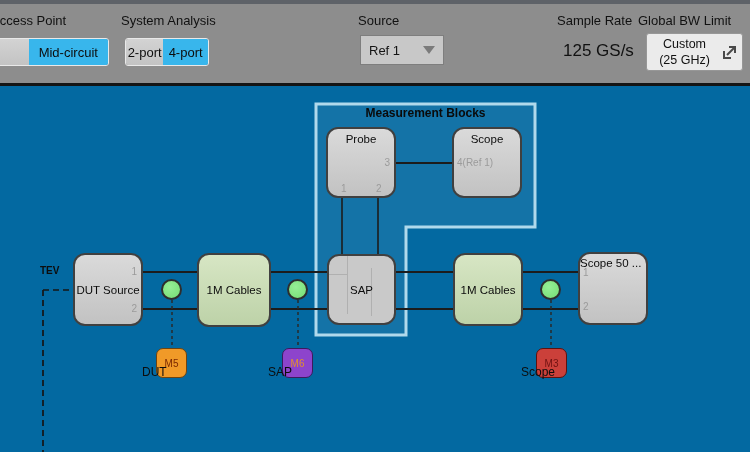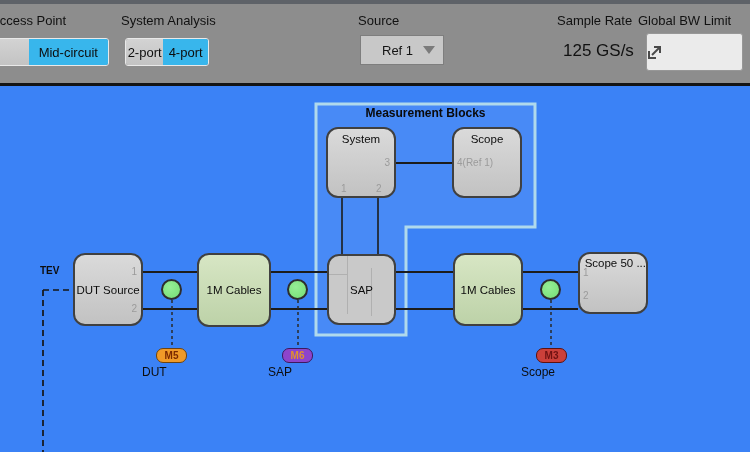--- a/index.html
+++ b/index.html
@@ -19,61 +19,61 @@
   .seg.blue{background:linear-gradient(180deg,#45bdf0,#2fadе6);background:#38b6ec;}
   #ap-group{left:-40px;width:149px;}
   #ap-left{width:68px;}
   #ap-mid{width:80px;}
   #sa-group{left:125px;width:84px;}
   #sa-2port{width:45px;}
   #sa-4port{width:54px;}
   #src-label{left:358px;}
   #dropdown{position:absolute;left:360px;top:31px;width:84px;height:30px;background:#c8c8c8;
             border:1px solid #7e7e7e;box-sizing:border-box;display:flex;align-items:center;}
-  #dropdown .val{font-size:13px;color:#141414;padding-left:21px;flex:1;}
+  #dropdown .val{font-size:13px;color:#141414;padding-left:8px;flex:1;}
   #dd-arrow{width:0;height:0;border-left:6px solid transparent;border-right:6px solid transparent;
             border-top:8px solid #7b7b7b;margin-right:8px;}
   #sr-label{left:557px;}
   #sr-value{position:absolute;left:563px;top:37px;font-size:17px;color:#111;}
   #bw-label{left:638px;}
   #bw-button{position:absolute;left:646px;top:29px;width:97px;height:38px;background:#ebebeb;
              border:1px solid #979797;border-radius:3px;box-sizing:border-box;
              display:flex;align-items:center;}
   #bw-text{flex:1;text-align:center;font-size:12.5px;line-height:1.3;color:#111;}
   #bw-icon{width:15px;height:15px;margin-right:5px;flex:0 0 auto;}
   
-  #diagram{position:absolute;left:0;top:86px;width:750px;height:366px;background:#3b82f6;}
+  #diagram{position:absolute;left:0;top:86px;width:750px;height:366px;background:#0369a1;}
   #wires{position:absolute;left:0;top:0;width:750px;height:366px;}
   .block{position:absolute;border:2px solid #404040;border-radius:12px;box-sizing:border-box;
          display:flex;align-items:center;justify-content:center;
          font-size:11.5px;color:#0c0c0c;}
   .block.gray{background:linear-gradient(180deg,#dadada,#c2c2c2);}
   .block.green{background:linear-gradient(180deg,#d7e6c4,#bdd2a8);border-radius:12px;}
   .block.sap{background:#c9c9c9;}
   .port{position:absolute;font-size:10px;color:#9b9b9b;white-space:nowrap;}
   #blk-probe{left:326px;top:41px;width:70px;height:71px;align-items:flex-start;}
   #blk-probe .cap{margin-top:4px;}
   #blk-mscope{left:452px;top:41px;width:70px;height:71px;align-items:flex-start;}
   #blk-mscope .cap{margin-top:4px;}
   #blk-dut{left:73px;top:167px;width:70px;height:73px;}
   #blk-cab1{left:197px;top:167px;width:74px;height:74px;}
   #blk-sap{left:327px;top:168px;width:69px;height:71px;}
   #blk-cab2{left:453px;top:167px;width:70px;height:73px;}
-  #blk-sc50{left:578px;top:166px;width:70px;height:62px;align-items:flex-start;justify-content:flex-end;}
+  #blk-sc50{left:578px;top:166px;width:70px;height:73px;align-items:flex-start;justify-content:flex-start;}
   #blk-sc50 .cap{margin-top:3px;white-space:nowrap;}
   .sap-ghost{position:absolute;background:rgba(0,0,0,0.12);}
   #mb-title{position:absolute;left:316px;top:20px;width:219px;text-align:center;
             font-size:12px;font-weight:bold;color:#0a0a0a;}
   .tp-circle{position:absolute;width:21px;height:21px;border-radius:50%;
              background:radial-gradient(circle at 40% 35%,#96ef96,#74dd74);
              border:2px solid #2e2e2e;box-sizing:border-box;}
   #tp1{left:161px;top:193px;} #tp2{left:287px;top:193px;} #tp3{left:540px;top:193px;}
-  .badge{position:absolute;width:31px;height:15px;border-radius:7px;box-sizing:border-box;
+  .badge{position:absolute;width:31px;height:30px;border-radius:7px;box-sizing:border-box;
          display:flex;align-items:center;justify-content:center;
-         font-size:10px;font-weight:bold;}
+         font-size:10px;font-weight:normal;}
   #badge-m5{left:156px;top:262px;background:#f09a28;border:1.5px solid #6e4410;color:#7a2800;}
   #badge-m6{left:282px;top:262px;background:#8d44cc;border:1.5px solid #3c1a5e;color:#e0922e;}
   #badge-m3{left:536px;top:262px;background:#cb403a;border:1.5px solid #5c1210;color:#701212;}
   .badge-cap{position:absolute;top:279px;width:60px;font-size:12px;color:#0d0d0d;}
   #cap-dut{left:142px;} #cap-sap{left:268px;} #cap-scope{left:521px;}
   #tev-label{position:absolute;left:40px;top:179px;width:32px;font-size:10px;color:#0d0d0d;font-weight:bold;}
 </style>
 </head>
 <body>
 
@@ -98,20 +98,24 @@
     <div id="dropdown">
       <span class="val">Ref 1</span>
       <span id="dd-arrow"></span>
     </div>
 
     <div class="tb-label" id="sr-label">Sample Rate</div>
     <div id="sr-value">125 GS/s</div>
 
     <div class="tb-label" id="bw-label">Global BW Limit</div>
     <div id="bw-button">
+      <div id="bw-text">
+        <div>Custom</div>
+        <div>(25 GHz)</div>
+      </div>
       <svg id="bw-icon" viewBox="0 0 15 15">
         <path d="M2 6 L2 13 L9 13" fill="none" stroke="#4a4a4a" stroke-width="2"></path>
         <path d="M5 10 L12 3" fill="none" stroke="#4a4a4a" stroke-width="2"></path>
         <path d="M7 2 L13 2 L13 8" fill="none" stroke="#4a4a4a" stroke-width="2"></path>
       </svg>
     </div>
   </div>
 
   <div id="diagram">
 
@@ -138,21 +142,21 @@
       <line x1="298" y1="214" x2="298" y2="262" stroke="#2a2a2a" stroke-width="1.5" stroke-dasharray="3,3"></line>
       <line x1="551" y1="214" x2="551" y2="262" stroke="#2a2a2a" stroke-width="1.5" stroke-dasharray="3,3"></line>
 
       <line x1="43" y1="204" x2="73" y2="204" stroke="#161616" stroke-width="1.7" stroke-dasharray="6,4"></line>
       <line x1="43" y1="204" x2="43" y2="366" stroke="#161616" stroke-width="1.7" stroke-dasharray="6,4"></line>
     </svg>
 
     <div id="mb-title">Measurement Blocks</div>
 
     <div class="block gray" id="blk-probe">
-      <span class="cap">System</span>
+      <span class="cap">Probe</span>
       <span class="port" style="left:13px;bottom:2px">1</span>
       <span class="port" style="left:48px;bottom:2px">2</span>
       <span class="port" style="right:4px;top:28px">3</span>
     </div>
 
     <div class="block gray" id="blk-mscope">
       <span class="cap">Scope</span>
       <span class="port" style="left:3px;top:28px">4(Ref 1)</span>
     </div>
 

